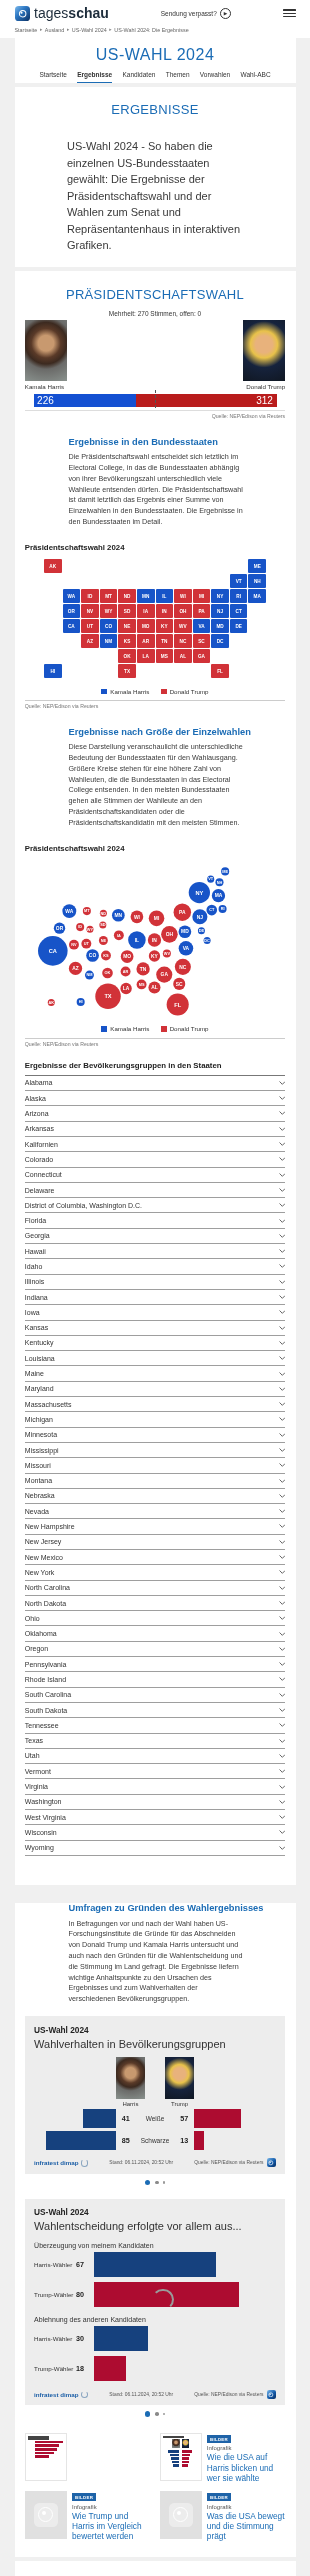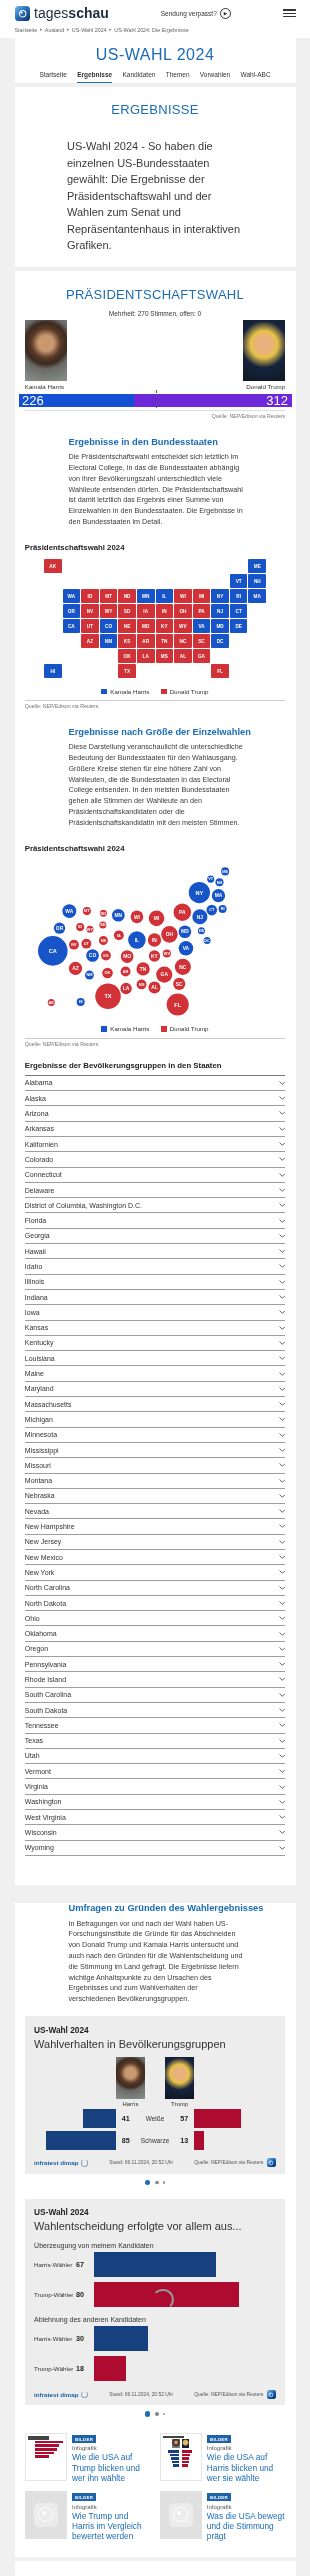--- a/index.html
+++ b/index.html
@@ -31,23 +31,23 @@
   .pad-bottom{padding-bottom:13.4px;}
   
   .majority{ text-align:center;font-size:6.5px;color:#333;padding-top:4.1px;}
   .cands{display:flex;justify-content:space-between;align-items:flex-start;padding:3.1px 10.3px 0;}
   .photo{width:42px;height:61px;background:#888;}
   .photo.harris{background:
     radial-gradient(circle at 50% 38%, #c8996f 0 18%, #5a3a28 34%, #3c2a20 48%, #6a6a68 60%, #8a928e 100%);}
   .photo.trump{background:
     radial-gradient(circle at 50% 40%, #e8b27c 0 20%, #e8c24a 32%, #16233d 55%, #101722 100%);}
   .cand-names{display:flex;justify-content:space-between;padding:2.1px 10.3px 4.1px;font-size:6.2px;color:#333;}
-  .ev-bar{display:flex;height:13px;margin:0 4px;position:relative;color:#fff;font-size:13px;}
+  .ev-bar{display:flex;height:13px;margin:0 19px;position:relative;color:#fff;font-size:10px;}
   .ev-dem{background:#1450d2;display:flex;align-items:center;padding-left:3.6px;}
-  .ev-rep{background:#6d28d9;display:flex;align-items:center;justify-content:flex-end;padding-right:3.6px;text-align:center;}
+  .ev-rep{background:#b91c1c;display:flex;align-items:center;justify-content:flex-end;padding-right:3.6px;text-align:center;}
   .ev-marker{position:absolute;top:-4.7px;bottom:-1px;border-left:1px dashed #555;}
   .source-line{font-size:5.2px;color:#777;}
   .source-right{text-align:right;margin:3.1px 10.3px 0;border-top:0.5px solid #ddd;padding-top:2.1px;}
   .source-left{margin:0 10.3px;border-top:0.5px solid #ccc;padding-top:2.6px;}
   .sub-head{color:#1b6cb5;font-size:9.3px;font-weight:600;margin:17.6px 0 0;padding:0 0 0 54px;}
   .sub-text{width:176px;margin:5.2px 0 0 54px;font-size:7.2px;line-height:1.5;color:#3a3a3a;}
   .chart-label{font-size:7.8px;font-weight:700;color:#222;margin:15.5px 10.3px 4.1px;}
   
   .tile-map{display:grid;grid-template-columns:repeat(12,17.6px);grid-auto-rows:14px;gap:1px;justify-content:center;padding:3.1px 0 5.2px;}
   .tile{display:flex;align-items:center;justify-content:center;color:#fff;font-size:4.7px;font-weight:700;border-radius:1px;}
@@ -907,21 +907,20 @@
         <div class="teaser">
           <div class="thumb white">
             <div class="mini-line"></div>
             <div class="mini-line"></div>
             <div class="mini-bar" style="width: 78%; margin-left: 20%;"></div>
             <div class="mini-bar" style="width: 66%; margin-left: 20%;"></div>
             <div class="mini-bar" style="width: 60%; margin-left: 20%;"></div>
             <div class="mini-bar" style="width: 52%; margin-left: 20%;"></div>
             <div class="mini-bar" style="width: 40%; margin-left: 20%;"></div>
           </div>
-          <div><span class="badge">BILDER</span><div class="teaser-kicker">Infografik</div><div class="teaser-title">Wie die USA auf Trump blicken und wer ihn wählte</div></div>
         </div>
         <div class="teaser">
           <div class="thumb white">
             <div class="mini-line"></div>
             <div class="mini-photos">
               <div class="mini-photo photo harris"></div>
               <div class="mini-photo photo trump"></div>
             </div>
             <div style="display: flex; gap: 8%;">
               <div class="mini-bar b" style="width: 30%; margin-left: 16%;"></div>

